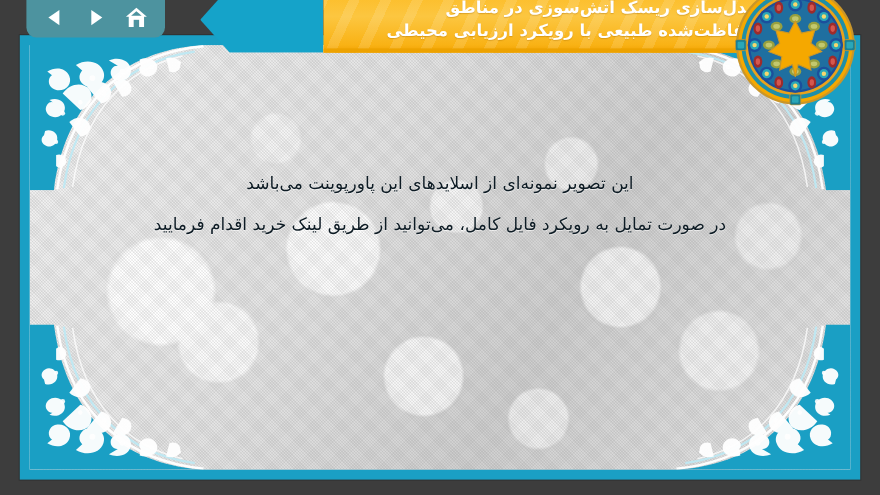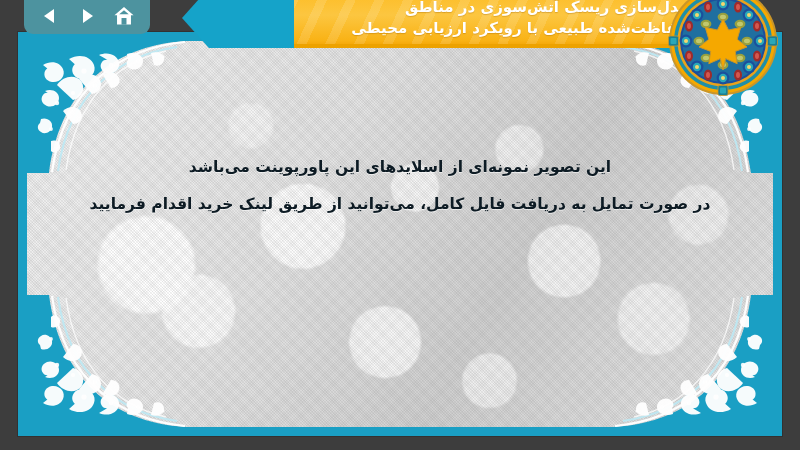--- a/index.html
+++ b/index.html
@@ -146,21 +146,21 @@
     position: absolute;
     left: 40px; right: 40px; top: 108px;
     z-index: 20;
     direction: rtl;
     text-align: center;
   }
   .body-line {
     color: #0d1b24;
     font-family: "DejaVu Sans", sans-serif;
     font-size: 15.5px;
-    font-weight: bold;
+    font-weight: normal;
     line-height: 2.38;
     direction: rtl;
     white-space: nowrap;
     text-shadow: 0 1px 0 rgba(255,255,255,.55);
   }
 </style>
 </head>
 <body>
 
 <div id="stage">
@@ -307,21 +307,21 @@
             <circle cx="30" cy="62" r="2.2"></circle>
           <circle cx="24" cy="88" r="1.9"></circle>
             <circle cx="46" cy="52" r="2"></circle>
           <circle cx="68" cy="45" r="1.8"></circle>
             <circle cx="136" cy="16" r="1.6"></circle>
         </g>
       </svg>
 
       <div id="body-text">
         <div class="body-line">این تصویر نمونه‌ای از اسلایدهای این پاورپوینت می‌باشد</div>
-        <div class="body-line">در صورت تمایل به دریافت فایل کامل، می‌توانید از طریق لینک خرید اقدام فرمایید</div>
+        <div class="body-line">در صورت تمایل به رویکرد فایل کامل، می‌توانید از طریق لینک خرید اقدام فرمایید</div>
       </div>
 
     </div>
   </div>
 
   <div id="banner">
     <div id="banner-tail"></div>
     <div id="banner-body">
       <div class="title-line">مدل‌سازی ریسک آتش‌سوزی در مناطق</div>
       <div class="title-line">حفاظت‌شده طبیعی با رویکرد ارزیابی محیطی</div>

